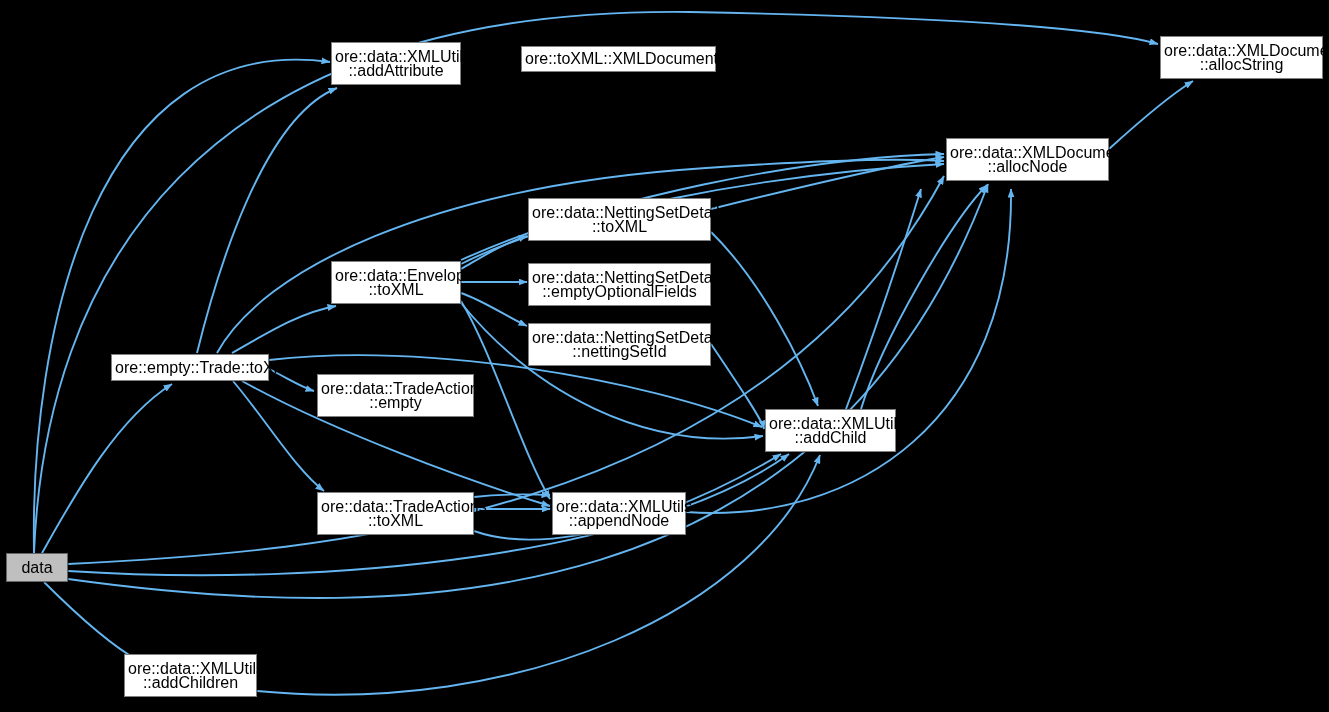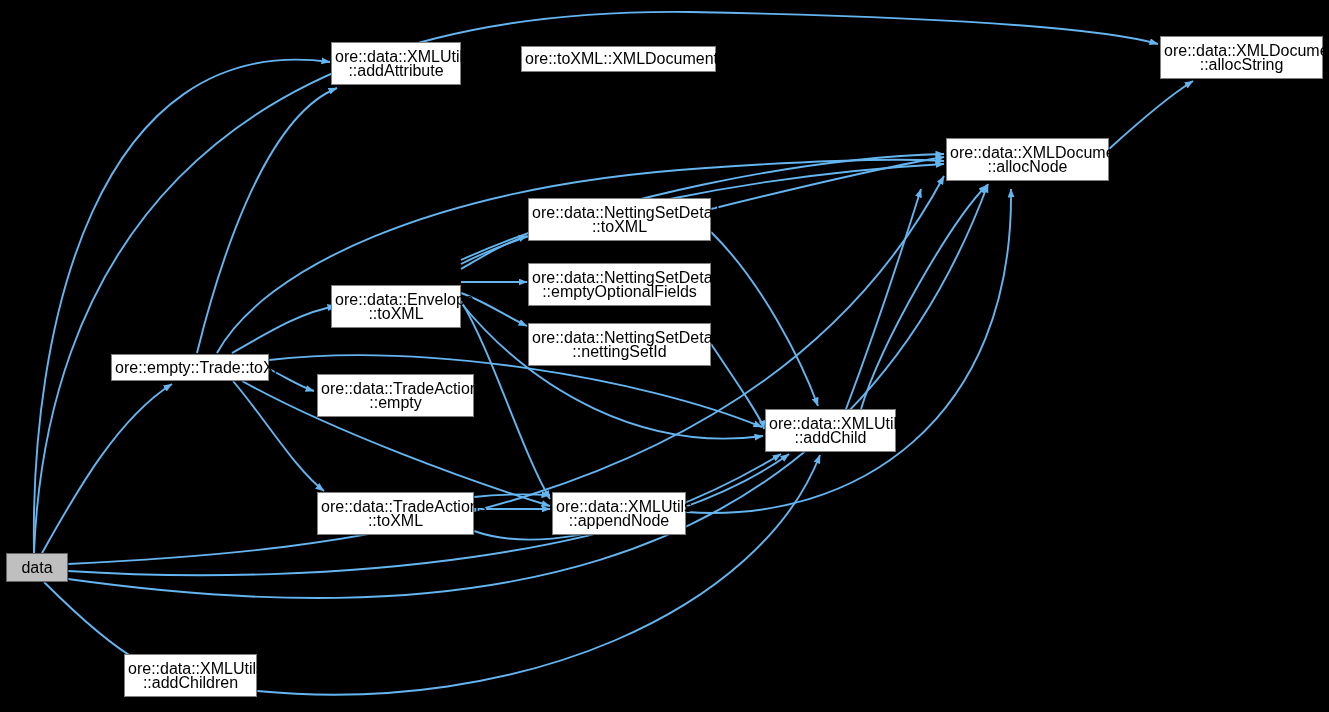--- a/index.html
+++ b/index.html
@@ -99,21 +99,21 @@
       <div class="node highlight" style="left: 6px; top: 553px; width: 62px; height: 29px;"><span class="node-label">data</span></div>
       <div class="node" style="left: 124px; top: 654px; width: 133px; height: 43px;"><span class="node-label">ore::data::XMLUtils
 ::addChildren</span></div>
       <div class="node" style="left: 111px; top: 354px; width: 158px; height: 27px;"><span class="node-label">ore::empty::Trade::toXML</span></div>
       <div class="node" style="left: 317px; top: 374px; width: 157px; height: 43px;"><span class="node-label">ore::data::TradeActions
 ::empty</span></div>
       <div class="node" style="left: 317px; top: 492px; width: 157px; height: 43px;"><span class="node-label">ore::data::TradeActions
 ::toXML</span></div>
       <div class="node" style="left: 552px; top: 492px; width: 134px; height: 43px;"><span class="node-label">ore::data::XMLUtils
 ::appendNode</span></div>
-      <div class="node" style="left: 331px; top: 261px; width: 130px; height: 43px; margin-top: 24px;"><span class="node-label">ore::data::Envelope
+      <div class="node" style="left: 331px; top: 261px; width: 130px; height: 43px;"><span class="node-label">ore::data::Envelope
 ::toXML</span></div>
       <div class="node" style="left: 528px; top: 198px; width: 183px; height: 43px;"><span class="node-label">ore::data::NettingSetDetails
 ::toXML</span></div>
       <div class="node" style="left: 528px; top: 263px; width: 183px; height: 43px;"><span class="node-label">ore::data::NettingSetDetails
 ::emptyOptionalFields</span></div>
       <div class="node" style="left: 528px; top: 323px; width: 183px; height: 43px;"><span class="node-label">ore::data::NettingSetDetails
 ::nettingSetId</span></div>
       <div class="node" style="left: 765px; top: 409px; width: 131px; height: 43px;"><span class="node-label">ore::data::XMLUtils
 ::addChild</span></div>
       <div class="node" style="left: 331px; top: 42px; width: 130px; height: 43px;"><span class="node-label">ore::data::XMLUtils

